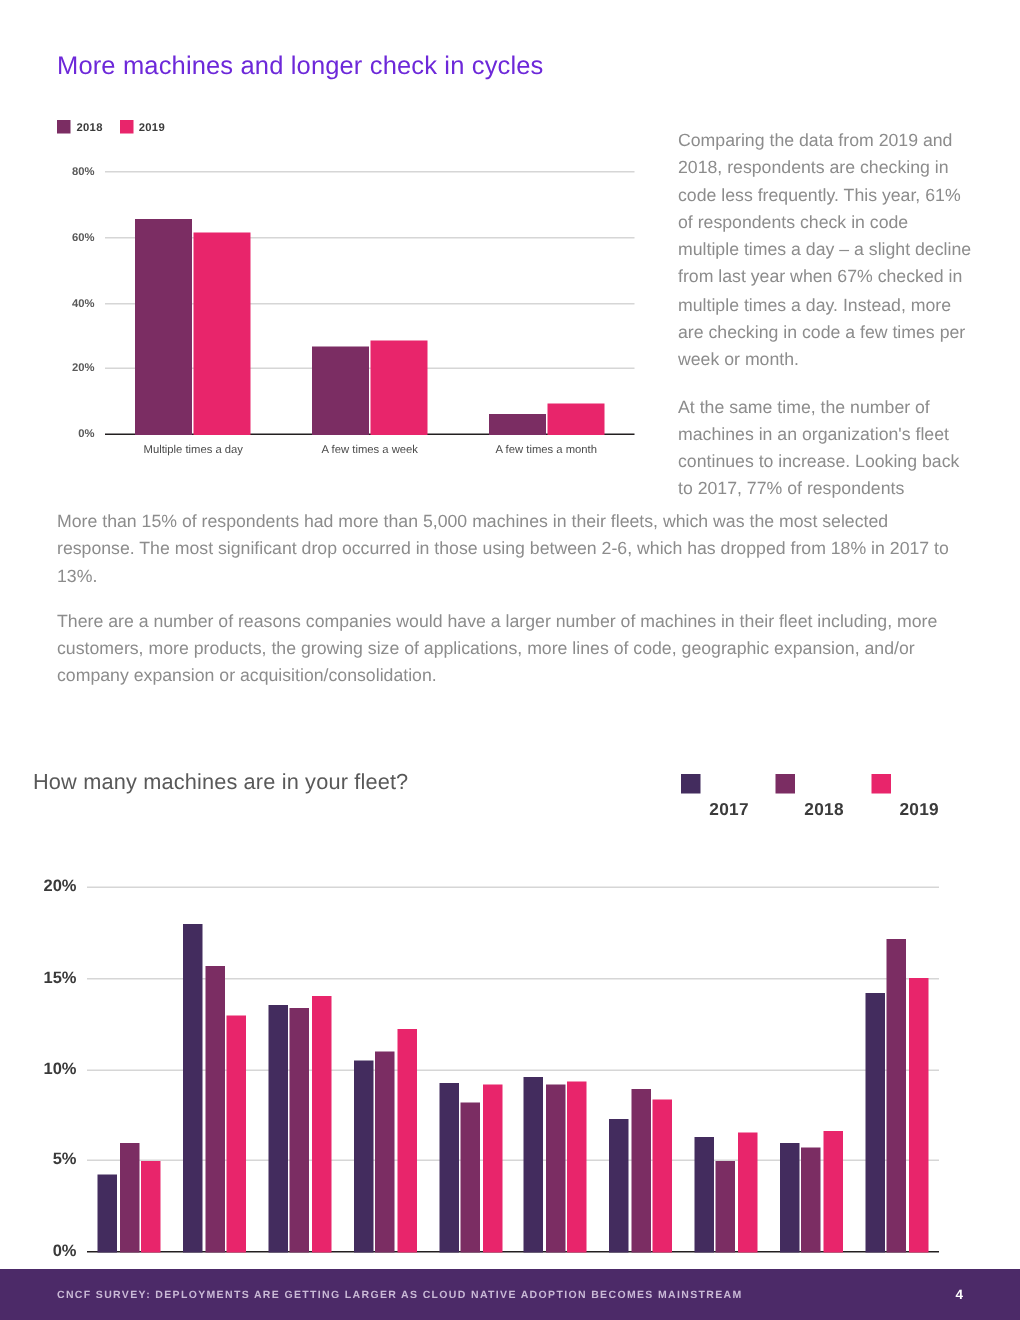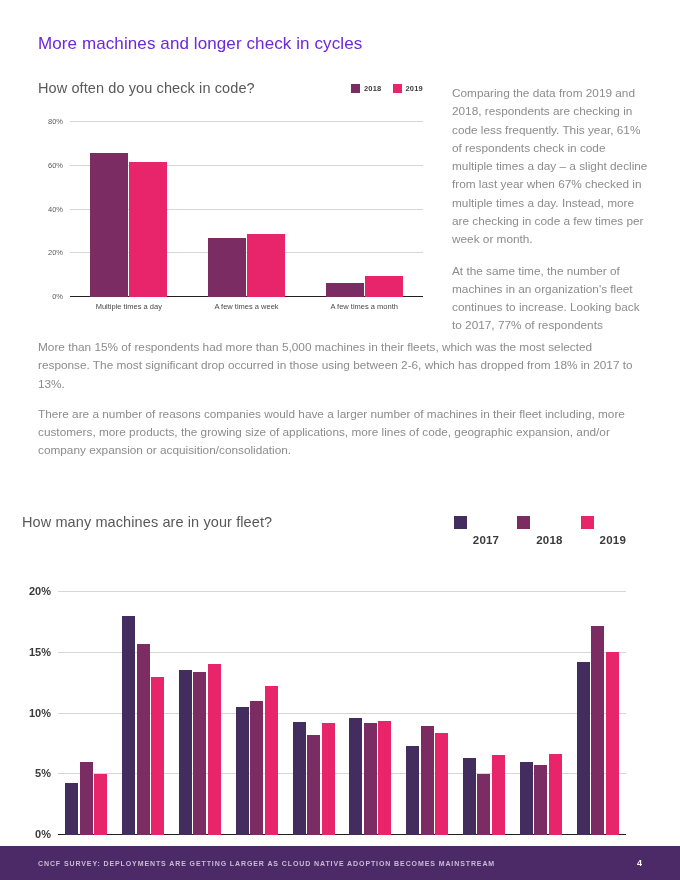--- a/index.html
+++ b/index.html
@@ -85,21 +85,21 @@
   }
   .xlabel {
     flex: 1 1 0;
     text-align: center;
     color: #4a4a4a;
     white-space: nowrap;
   }
 
   
   #chart1 { height: 175px; margin-top: 26px; margin-left: 32px; width: 353px; }
-  #chart1 .ytick { font-size: 7.5px; font-weight: 400; text-align: center; }
+  #chart1 .ytick { font-size: 7.5px; font-weight: 700; text-align: center; }
   #chart1 .group { gap: 1px; }
   #chart1 .bar { width: 38px; }
   #chart1 .xlabels { top: 100%; margin-top: 5px; }
   #chart1 .xlabel { font-size: 7.5px; }
 
   
   .c2-wrap { position: absolute; left: 22px; top: 498px; width: 604px; }
   #chart2 { height: 243px; margin-top: 46px; margin-left: 36px; width: 568px; }
   #chart2 .ytick { font-size: 11px; font-weight: 700; color: #3a3a3a; }
   #chart2 .group { gap: 1.5px; }
@@ -149,21 +149,20 @@
 </style>
 </head>
 <body>
 
 <div class="page">
 
   <h1 class="page-title">More machines and longer check in cycles</h1>
 
   <div class="c1-wrap">
     <div class="c1-head">
-      <div class="chart-question">How often do you check in code?</div>
       <div class="legend" id="legend1">
           <div class="legend-item">
             <span class="legend-swatch" style="background: rgb(123, 45, 99);"></span>
             <span class="legend-label">2018</span>
           </div>
           <div class="legend-item">
             <span class="legend-swatch" style="background: rgb(232, 37, 107);"></span>
             <span class="legend-label">2019</span>
           </div>
         </div>

